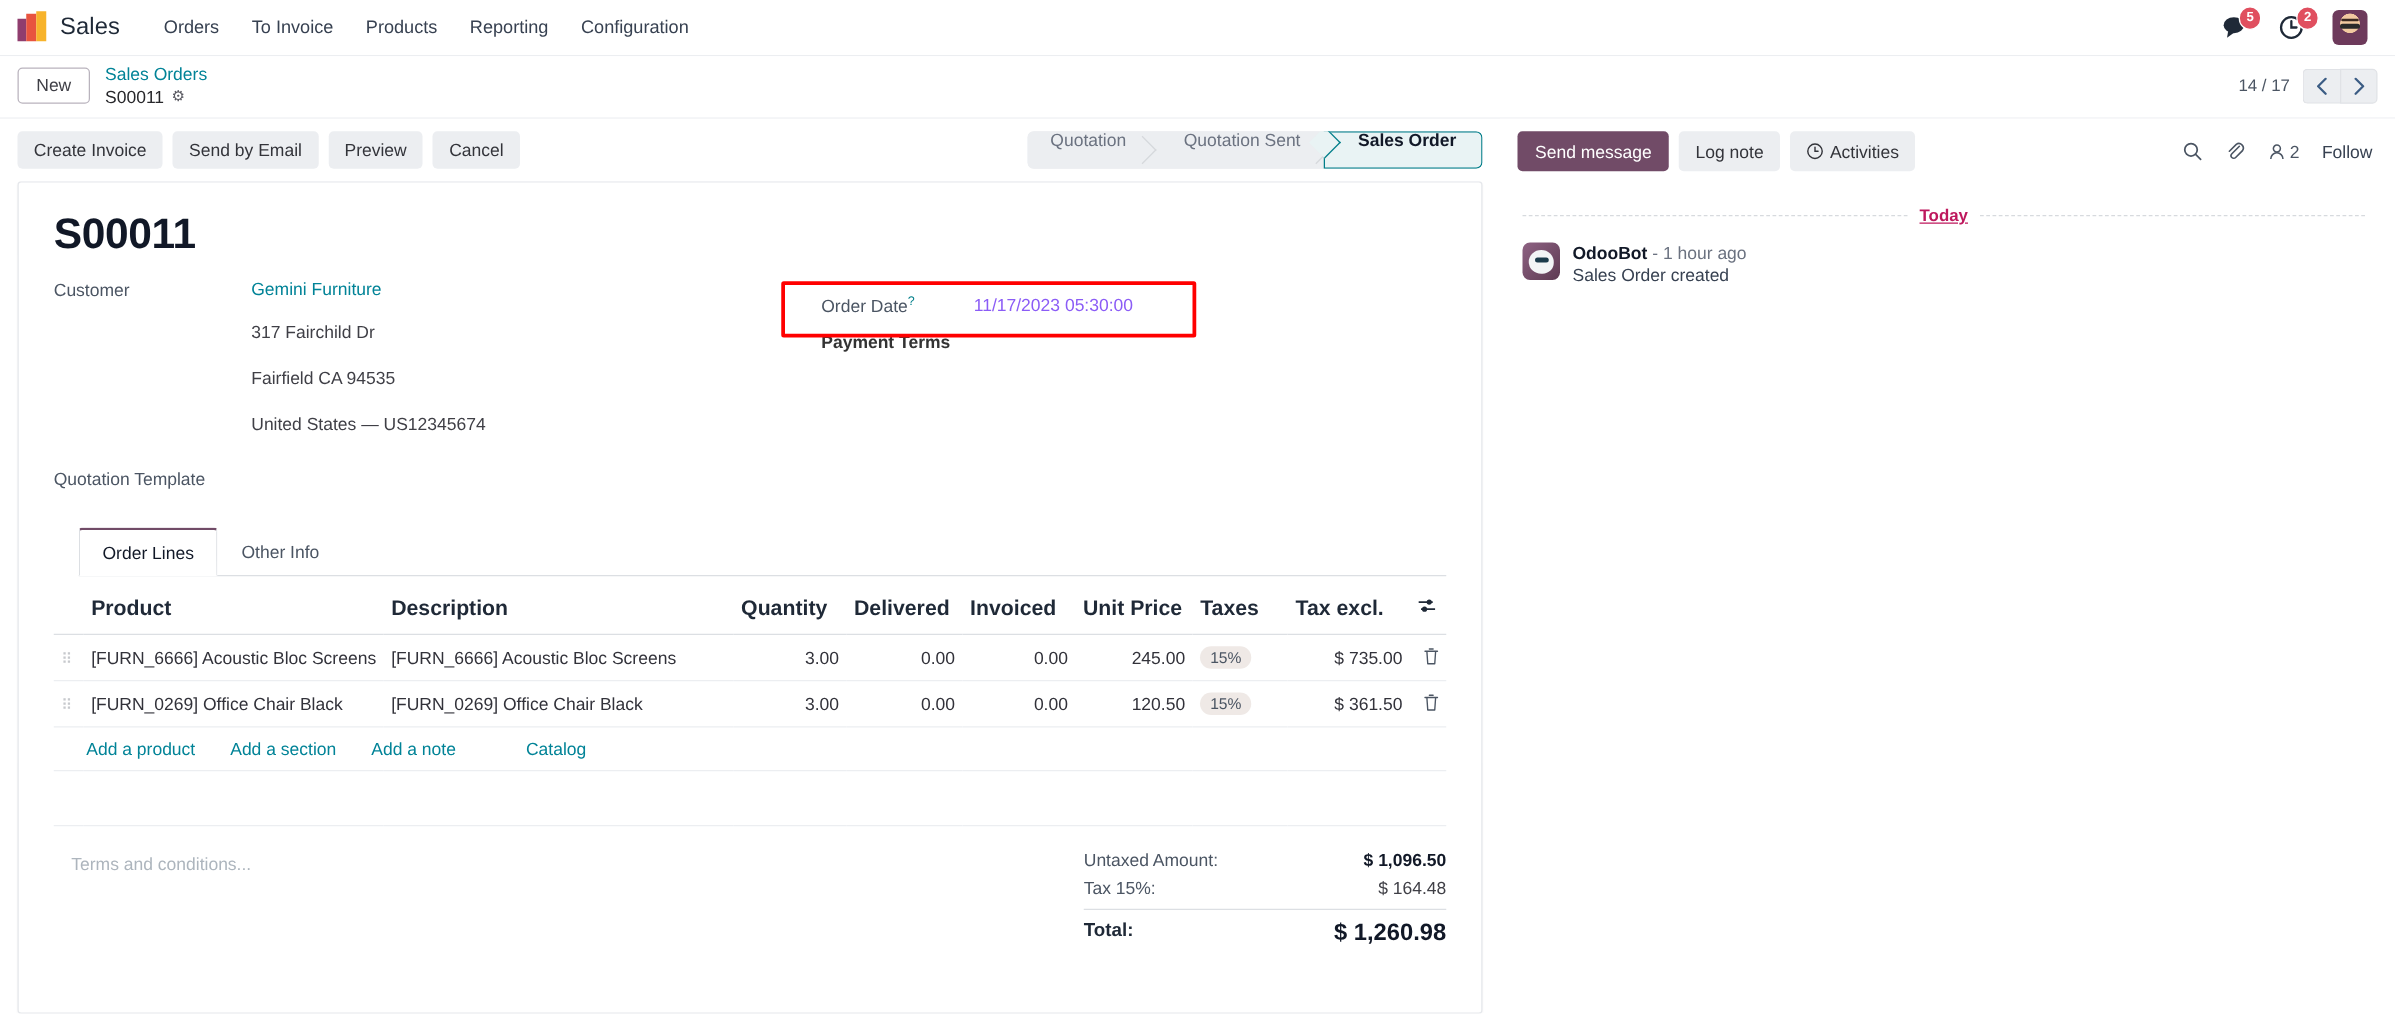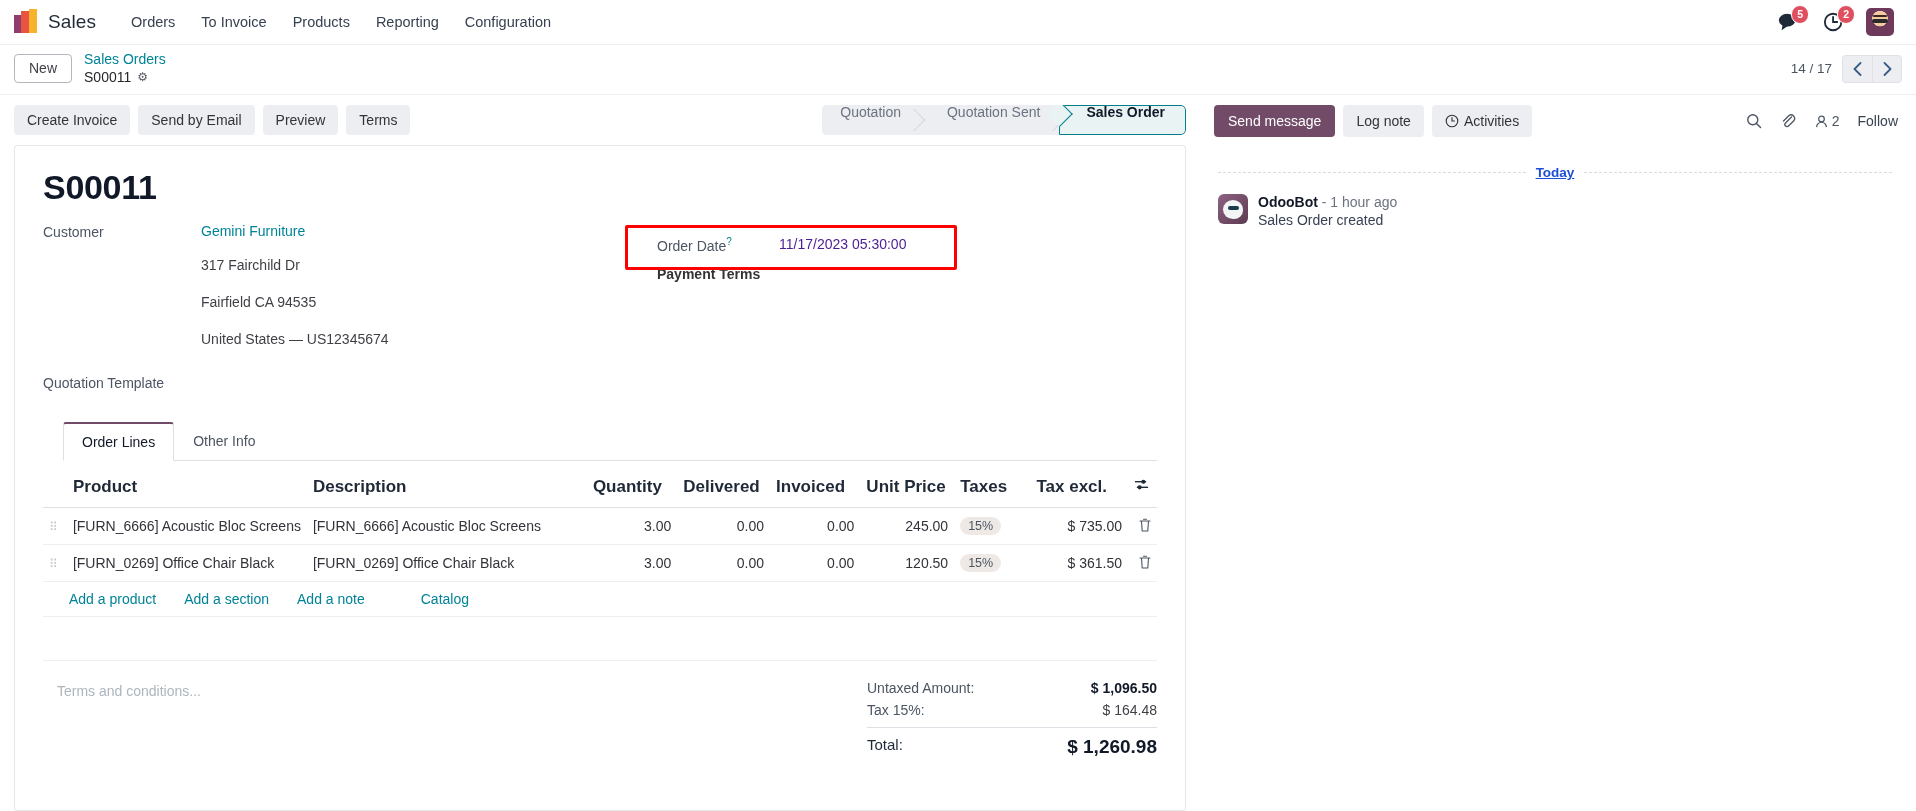--- a/index.html
+++ b/index.html
@@ -140,21 +140,21 @@
     padding: 20px 28px 0 28px; box-shadow: 0 1px 2px rgba(0,0,0,.03);
     height: 100%;
   }
   .record-title { font-size: 34px; font-weight: 700; color: #111827; margin: 2px 0 16px 0; letter-spacing:-0.3px;}
   .form-grid { display: flex; }
   .col-left { width: 600px; flex: 0 0 600px; }
   .col-right { flex: 1 1 auto; padding-left: 10px; position: relative;}
   .fld { display: flex; margin-bottom: 5px; align-items: flex-start; }
   .fld-label { width: 158px; flex: 0 0 158px; color: #4b5563; font-size: 14px; padding-top: 1px;}
   .fld-label.bold { font-weight: 700; color:#333; }
-  .fld-val { font-size: 14px; color: #4c1d95; }
+  .fld-val { font-size: 14px; color: #8b5cf6; }
   .link-val { color: #018397; cursor: pointer; }
   .addr-line { font-size: 14px; color: #3f3f46; line-height: 1.5; margin-top: 16px; }
   .help-sup { color:#017e89; font-size:10px; vertical-align: super; cursor: pointer;}
 
   .highlight-box {
     position: absolute; left: -18px; top: 2px; width: 332px; height: 45px;
     border: 3px solid #ff0000; border-radius: 2px; pointer-events: none;
   }
   .fld-date { display:flex; align-items:center; position: relative; padding: 12px 0 11px 4px; }
   .fld-date .fld-label { width: 122px; flex:0 0 122px; }
@@ -198,28 +198,28 @@
 
   
   .sheet-footer { display: flex; padding: 16px 0 0 0; }
   .terms { flex: 1 1 auto; color: #adb5bd; font-size: 14px; padding-top: 6px; padding-left:14px; cursor:text;}
   .totals { width: 290px; flex: 0 0 290px; }
   .tot-row { display: flex; justify-content: space-between; font-size: 14px; padding: 3px 0; }
   .tot-row .lbl { color: #4b5563; }
   .tot-row .val { color: #111827; font-weight: 700; }
   .tot-row.tax .val { font-weight: 400; color:#3f3f46; }
   .tot-row.total { border-top: 1px solid #dcdfe3; margin-top: 6px; padding-top: 8px; }
-  .tot-row.total .lbl { color: #1f2937; font-size: 15px;}
+  .tot-row.total .lbl { color: #1f2937; font-size: 15px; font-weight: bold;}
   .tot-row.total .val { font-size: 19px; font-weight: 700; }
 
   
   .thread { padding: 10px 24px 0 18px; overflow: hidden;}
   .day-sep { display: flex; align-items: center; gap: 10px; margin: 8px 0 14px 0; }
   .day-sep .line { flex: 1 1 auto; border-top: 1px dashed #d7dade; }
-  .day-sep .txt { font-size: 13.5px; color: #1d4ed8; font-weight: 700; text-decoration: underline;}
+  .day-sep .txt { font-size: 13.5px; color: #be185d; font-weight: 700; text-decoration: underline;}
   .msg { display: flex; gap: 10px; }
   .bot-avatar {
     width: 30px; height: 30px; border-radius: 6px; flex: 0 0 30px;
     background: linear-gradient(135deg,#8e6283,#5d3a52);
     position: relative; overflow: hidden;
   }
   .bot-avatar:before{
     content:""; position:absolute; left:5px; top:6px; width:20px; height:19px; border-radius:50% 50% 45% 50%;
     background:#f2f4f6;
   }
@@ -297,21 +297,21 @@
   </div>
 
   <div class="body-wrap">
 
     <div class="form-col">
 
       <div class="action-row">
         <button class="btn-action">Create Invoice</button>
         <button class="btn-action">Send by Email</button>
         <button class="btn-action">Preview</button>
-        <button class="btn-action">Terms</button>
+        <button class="btn-action">Cancel</button>
 
         <div class="statusbar">
           <div class="status-step">
             <span class="slabel">Quotation</span>
           </div>
           <div class="status-step">
             <span class="slabel">Quotation Sent</span>
           </div>
           <div class="status-step active">
             <span class="slabel">Sales Order</span>

